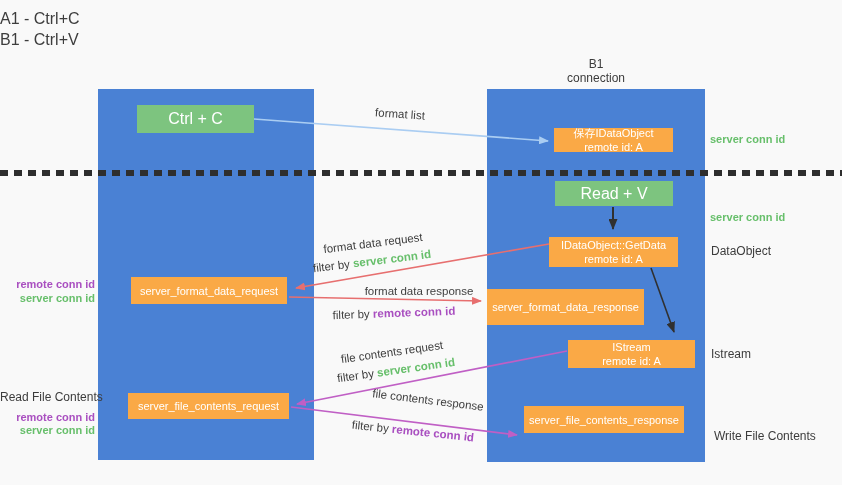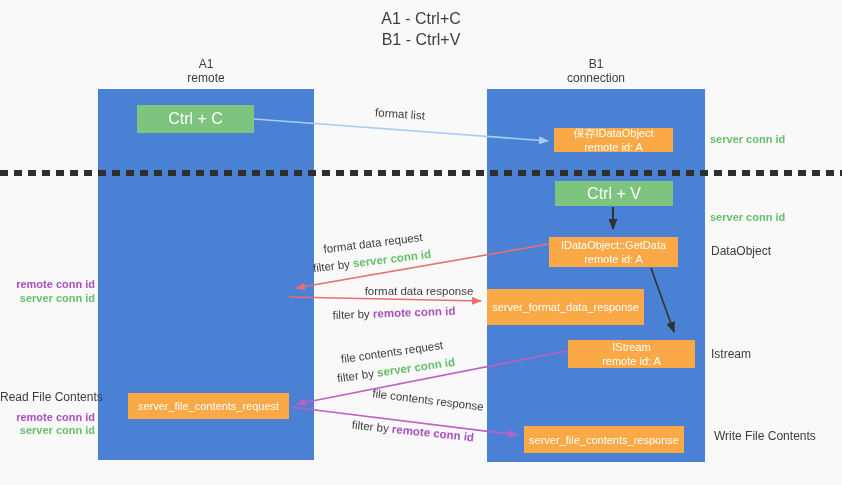--- a/index.html
+++ b/index.html
@@ -1,19 +1,19 @@
 <!DOCTYPE html>
 <html><head>
 <meta charset="utf-8">
 <style>
   html,body{margin:0;padding:0;}
   body{font-family:"Liberation Sans","DejaVu Sans",sans-serif;background:#e9e9e9;}
   #stage{position:relative;width:842px;height:485px;background:#f9f9f9;overflow:hidden;}
   .abs{position:absolute;}
-  .title{left:0;top:8px;width:842px;text-align:center;color:#3d3d3d;font-size:16px;line-height:21px;}
+  .title{left:0;top:8px;width:842px;text-align:left;color:#3d3d3d;font-size:16px;line-height:21px;}
   .lane-header{top:57px;text-align:center;color:#3c3c3c;font-size:12px;line-height:14px;}
   .lane{background:#4a81d4;}
   .dashline{left:0;top:170px;width:842px;height:6px;
     background:repeating-linear-gradient(90deg,#2e2e2e 0 8px,rgba(0,0,0,0) 8px 14px);z-index:3;}
   svg.arrows{left:0;top:0;z-index:4;}
   .node{display:flex;flex-direction:column;align-items:center;justify-content:center;
     color:#fff;text-align:center;z-index:5;white-space:nowrap;}
   .node.green{background:#7dc47f;font-size:16px;}
   .node.orange{background:#faa946;font-size:11px;line-height:14px;}
   .side{font-size:11px;font-weight:bold;line-height:13px;z-index:6;white-space:nowrap;}
@@ -28,24 +28,20 @@
 </head>
 <body>
 
 <div id="stage">
 
   <div class="abs title">
     <div>A1 - Ctrl+C</div>
     <div>B1 - Ctrl+V</div>
   </div>
 
-  <div class="abs lane-header" style="left:98px;width:216px;">
-    <div>A1</div>
-    <div>remote</div>
-  </div>
   <div class="abs lane-header" style="left:487px;width:218px;text-align:center;">
     <div>B1</div>
     <div>connection</div>
   </div>
 
   <div class="abs lane" style="left:98px;top:89px;width:216px;height:371px;"></div>
   <div class="abs lane" style="left:487px;top:89px;width:218px;height:373px;"></div>
 
   <div class="abs dashline"></div>
 
@@ -74,37 +70,40 @@
   </svg>
 
   <div class="abs node green" style="left:137px;top:105px;width:117px;height:28px;">
     <span>Ctrl + C</span>
   </div>
   <div class="abs node orange" style="left:554px;top:128px;width:119px;height:24px;">
     <span>保存IDataObject</span>
     <span>remote id: A</span>
   </div>
   <div class="abs node green" style="left:555px;top:181px;width:118px;height:25px;">
-    <span>Ctrl + V</span>
+    <span>Read + V</span>
   </div>
   <div class="abs node orange" style="left:549px;top:237px;width:129px;height:30px;">
     <span>IDataObject::GetData</span>
     <span>remote id: A</span>
+  </div>
+  <div class="abs node orange" style="left:131px;top:277px;width:156px;height:27px;">
+    <span>server_format_data_request</span>
   </div>
   <div class="abs node orange" style="left:487px;top:289px;width:157px;height:36px;">
     <span>server_format_data_response</span>
   </div>
   <div class="abs node orange" style="left:568px;top:340px;width:127px;height:28px;">
     <span>IStream</span>
     <span>remote id: A</span>
   </div>
   <div class="abs node orange" style="left:128px;top:393px;width:161px;height:26px;">
     <span>server_file_contents_request</span>
   </div>
-  <div class="abs node orange" style="left:524px;top:426px;width:160px;height:27px;">
+  <div class="abs node orange" style="left:524px;top:406px;width:160px;height:27px;">
     <span>server_file_contents_response</span>
   </div>
 
   <div class="abs side green" style="left:710px;top:133px;">server conn id</div>
   <div class="abs side green" style="left:710px;top:211px;">server conn id</div>
   <div class="abs side plain" style="left:711px;top:245px;">DataObject</div>
   <div class="abs side plain" style="left:711px;top:348px;">Istream</div>
   <div class="abs side plain" style="left:714px;top:430px;">Write File Contents</div>
 
   <div class="abs side purple leftcol" style="top:278px;">remote conn id</div>

